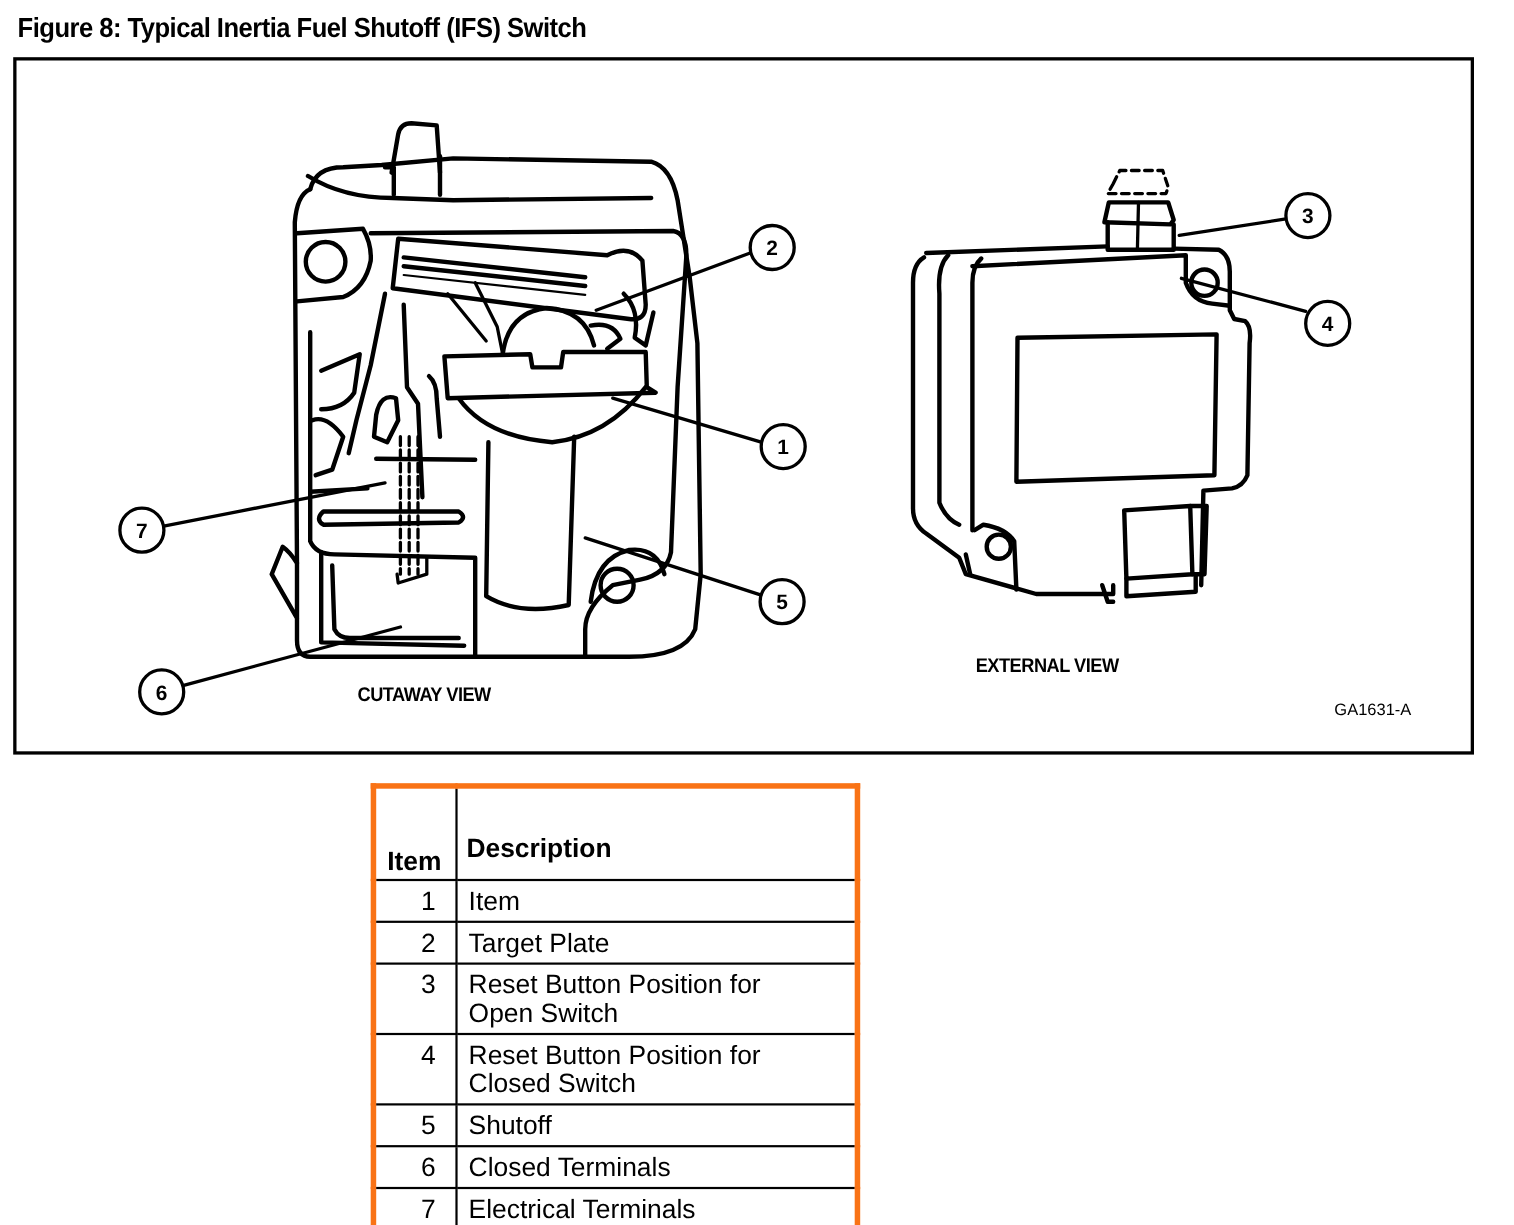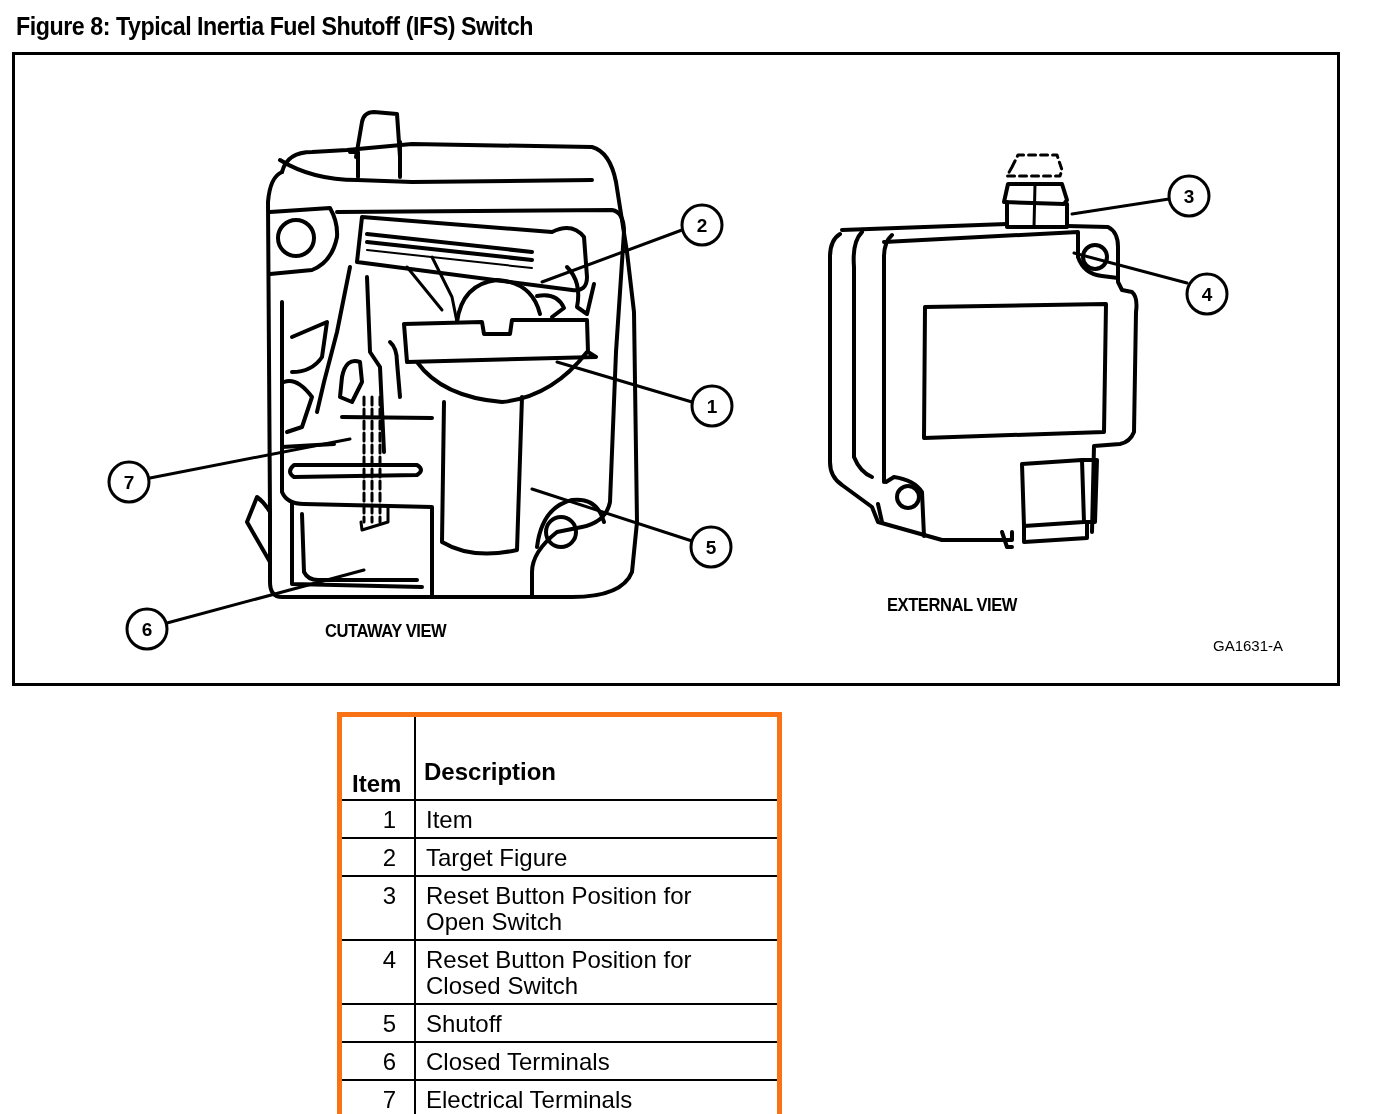--- a/index.html
+++ b/index.html
@@ -164,21 +164,21 @@
       <th class="desc-col">Description</th>
     </tr>
   </thead>
   <tbody>
     <tr>
       <td class="num">1</td>
       <td class="desc">Item</td>
     </tr>
     <tr>
       <td class="num">2</td>
-      <td class="desc">Target Figure</td>
+      <td class="desc">Target Plate</td>
     </tr>
     <tr>
       <td class="num">3</td>
       <td class="desc">Reset Button Position for
 Open Switch</td>
     </tr>
     <tr>
       <td class="num">4</td>
       <td class="desc">Reset Button Position for
 Closed  Switch</td>

